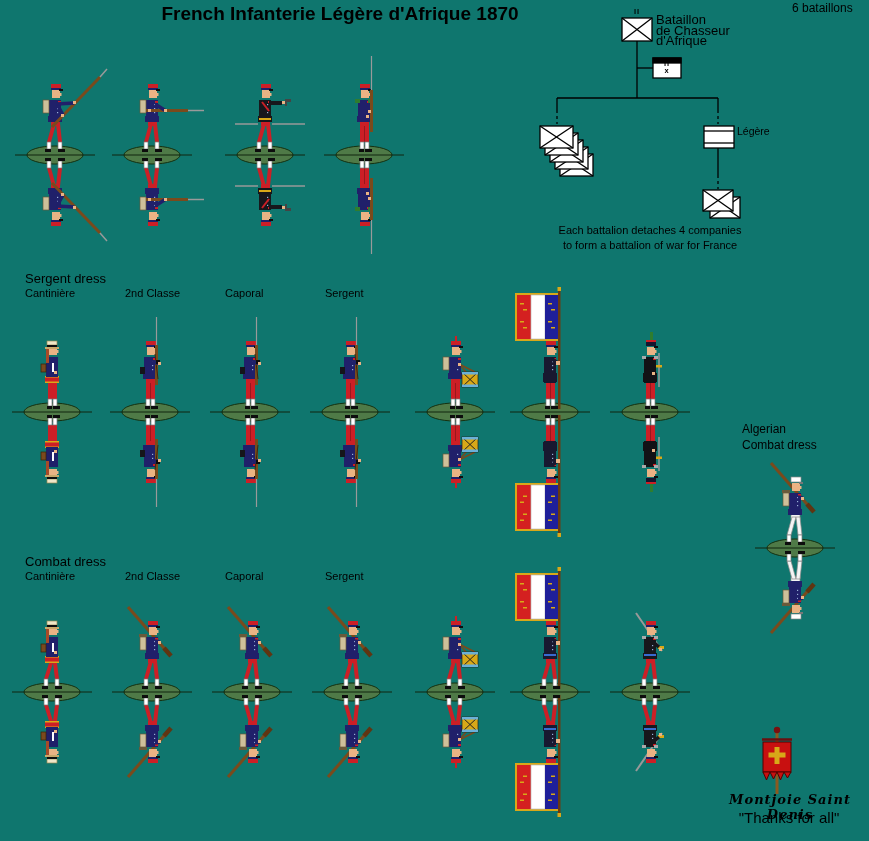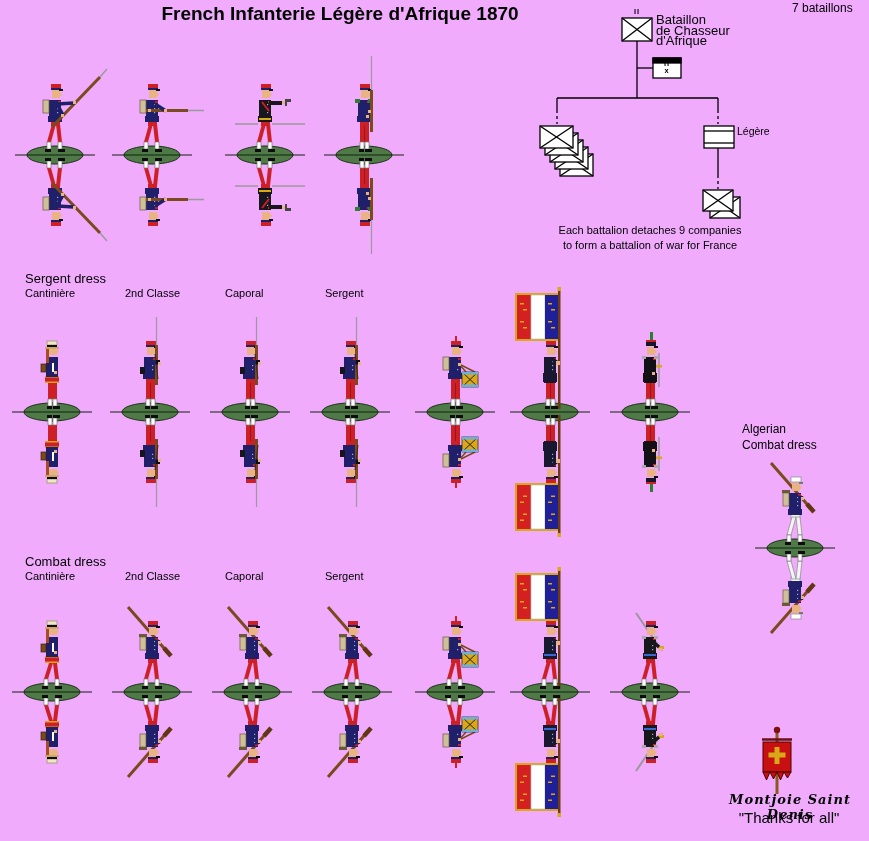--- a/index.html
+++ b/index.html
@@ -1,16 +1,16 @@
 <!DOCTYPE html>
 <html><head>
 <meta charset="utf-8">
 <style>
   html,body{margin:0;padding:0;background:#fff;}
-  .sheet{position:relative;width:869px;height:841px;background:#f0abfc;overflow:hidden;
+  .sheet{position:relative;width:869px;height:841px;background:#0f766e;overflow:hidden;
          font-family:"Liberation Sans",sans-serif;color:#000;}
   .abs{position:absolute;}
   .title{font-size:19px;font-weight:bold;text-align:center;}
   .note{font-size:12px;}
   .heading{font-size:13px;}
   .rank{font-size:11px;}
   .orgsmall{font-size:13px;line-height:10.5px;}
   .orgsym{font-size:7.5px;text-align:center;font-weight:bold;letter-spacing:1px;}
   .caption{font-size:11px;text-align:center;width:230px;}
   .alg{font-size:12px;text-align:left;width:110px;}
@@ -18,21 +18,21 @@
          text-align:center;width:170px;letter-spacing:1px;}
   .thanks{font-size:15px;text-align:center;width:150px;}
   svg.fig{position:absolute;}
 </style>
 </head>
 <body>
 
 <div class="sheet">
 
   <div class="abs title" style="left:155px;top:3px;width:370px;">French Infanterie Légère d'Afrique 1870</div>
-  <div class="abs note" style="left:792px;top:1px;">7 bataillons</div>
+  <div class="abs note" style="left:792px;top:1px;">6 bataillons</div>
 
   <svg class="abs" style="left:530px;top:5px;" width="250" height="260" viewBox="0 0 250 260">
     <g stroke="#000" fill="none" stroke-width="1.3">
 
       <g>
         <rect x="92" y="13" width="30" height="23" fill="#fff"></rect>
         <line x1="92" y1="13" x2="122" y2="36"></line>
           <line x1="122" y1="13" x2="92" y2="36"></line>
       </g>
       <line x1="107" y1="36" x2="107" y2="93"></line>
@@ -102,21 +102,21 @@
 
   <div class="abs orgsym" style="left:622px;top:7px;width:30px;">II</div>
   <div class="abs orgsmall" style="left:656px;top:15px;">
     <div>Bataillon</div>
     <div>de Chasseur</div>
     <div>d'Afrique</div>
   </div>
   <div class="abs orgsym" style="left:653px;top:59px;width:28px;">II</div>
   <div class="abs orgsym" style="left:653px;top:66px;width:28px;">x</div>
   <div class="abs orgsmall" style="left:737px;top:126px;font-size:10.5px;">Légère</div>
-  <div class="abs caption" style="left:535px;top:224px;">Each battalion detaches 9 companies</div>
+  <div class="abs caption" style="left:535px;top:224px;">Each battalion detaches 4 companies</div>
   <div class="abs caption" style="left:535px;top:239px;">to form a battalion of war for France</div>
 
   <div class="abs heading" style="left:25px;top:271px;">Sergent dress</div>
   <div class="abs rank" style="left:25px;top:287px;">Cantinière</div>
   <div class="abs rank" style="left:125px;top:287px;">2nd Classe</div>
   <div class="abs rank" style="left:225px;top:287px;">Caporal</div>
   <div class="abs rank" style="left:325px;top:287px;">Sergent</div>
 
   <div class="abs heading" style="left:25px;top:554px;">Combat dress</div>
   <div class="abs rank" style="left:25px;top:570px;">Cantinière</div>

